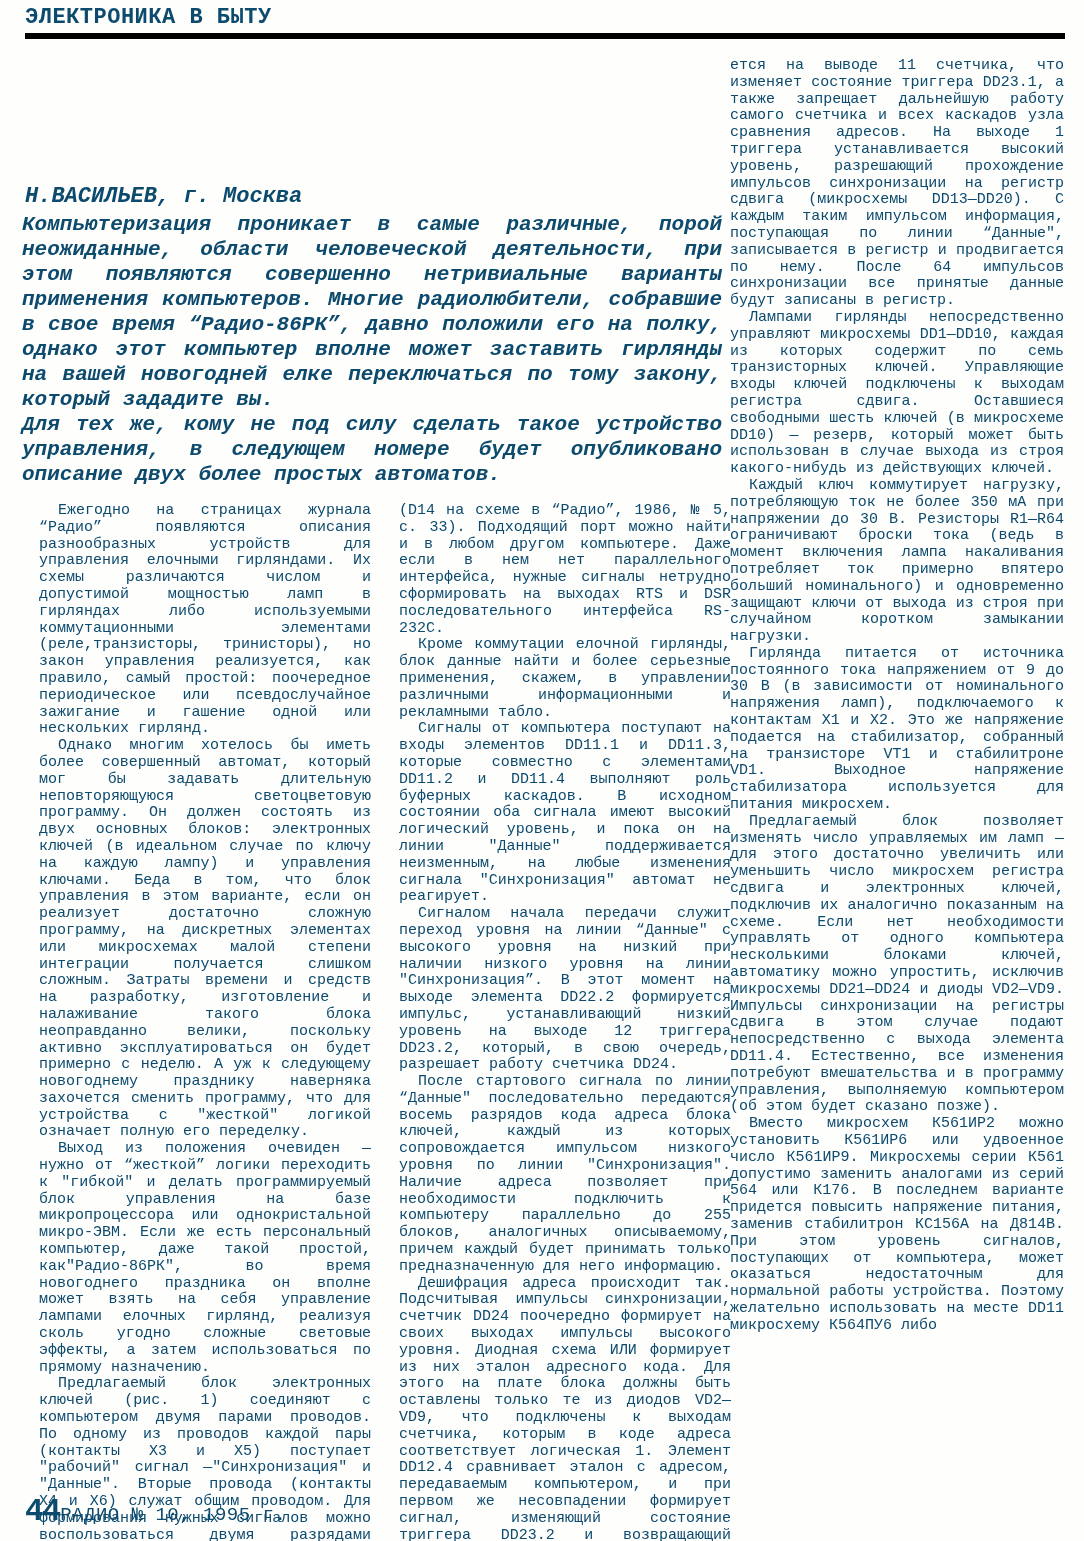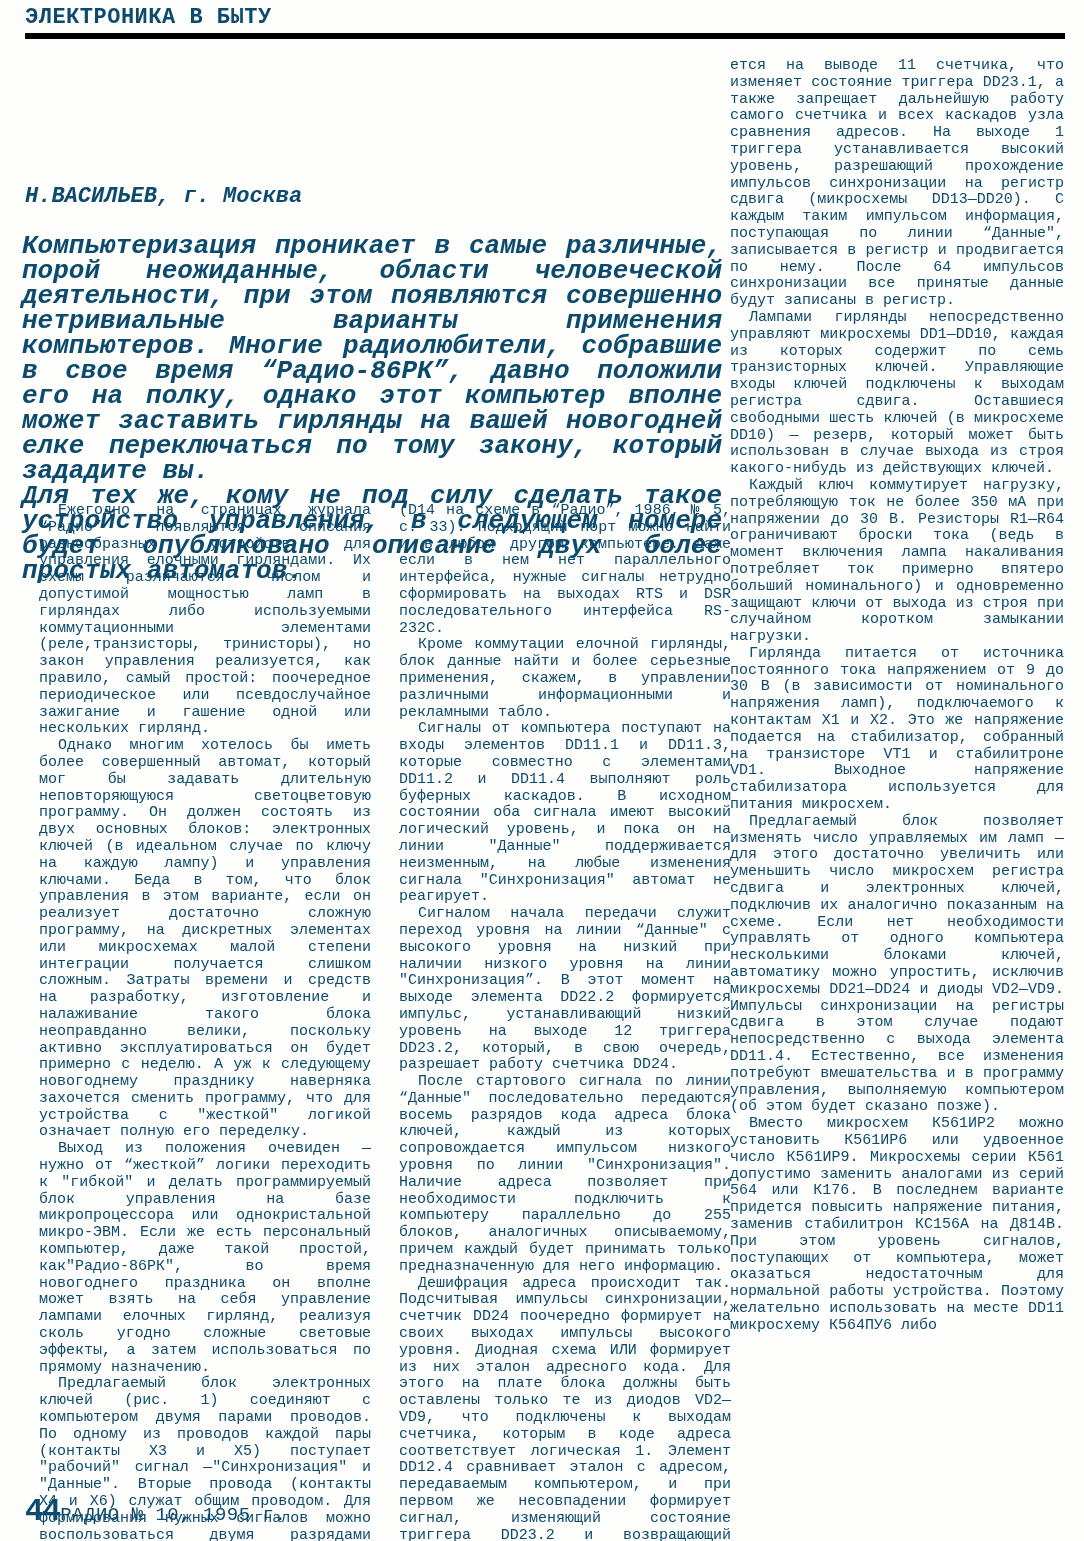--- a/index.html
+++ b/index.html
@@ -55,23 +55,23 @@
     top: 184px;
     font-size: 22px;
     font-weight: bold;
     font-style: italic;
     white-space: nowrap;
   }
   
   .lead {
     position: absolute;
     left: 22px;
-    top: 234px;
+    top: 212px;
     width: 700px;
-    font-size: 26px;
+    font-size: 21px;
     line-height: 25px;
     font-weight: bold;
     font-style: italic;
     text-align: justify;
     hyphens: auto;
   }
   .lead p { margin: 0; }
   
   .twocol {
     position: absolute;

